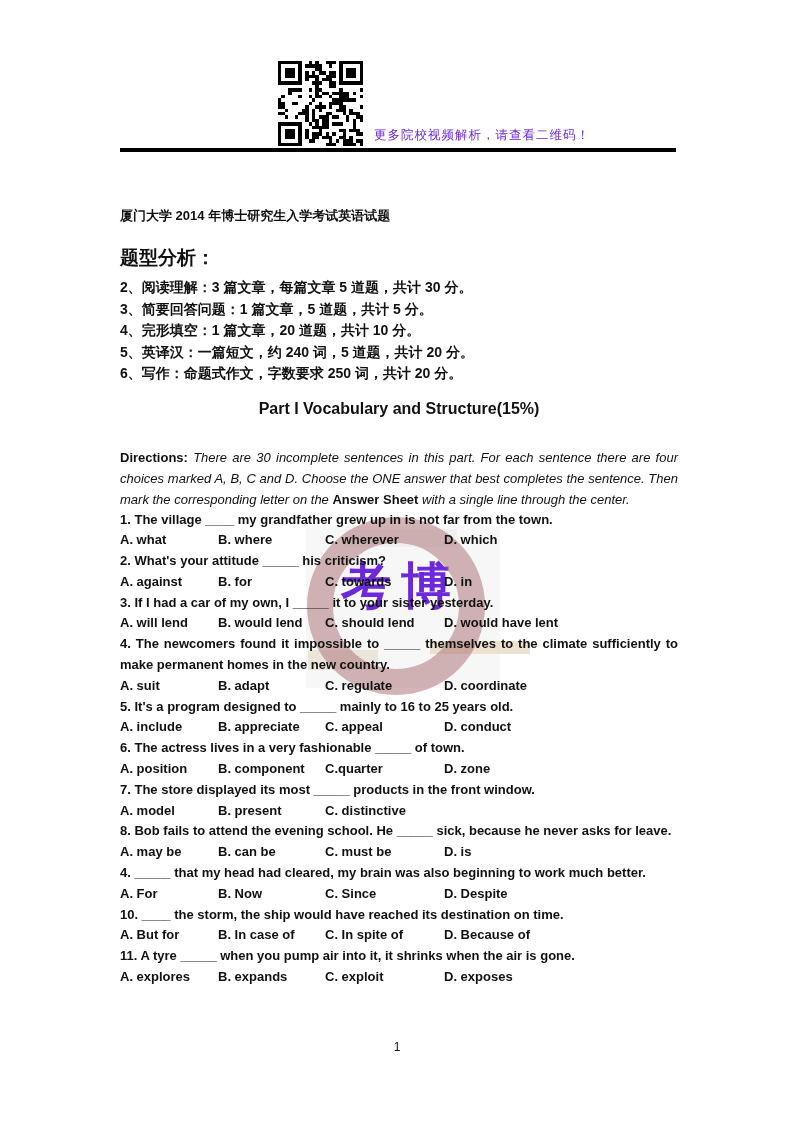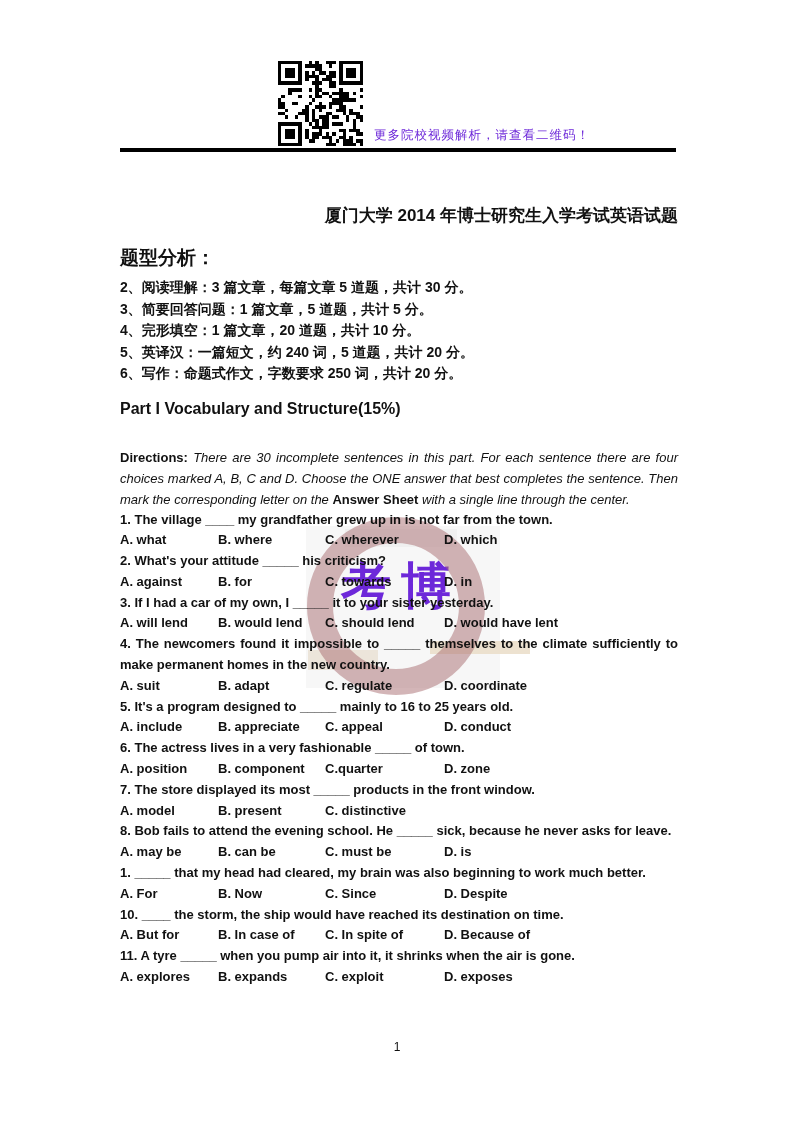--- a/index.html
+++ b/index.html
@@ -25,25 +25,25 @@
     position:absolute; left:341px; top:561px; font-size:50px; font-weight:bold;
     color:#d2d2d2; letter-spacing:10px; line-height:1; white-space:nowrap;
   }
   .wm-patch { position:absolute; }
   .wm-patch.p1 { left:345px; top:529px; width:112px; height:18px; background:#ededed; opacity:.7; }
   .wm-patch.p2 { left:308px; top:650px; width:70px;  height:20px; background:#e9e0d2; opacity:.8; }
   .wm-patch.p3 { left:430px; top:641px; width:100px; height:13px; background:#e8dbc4; opacity:.8; }
 
   
   .content { position:absolute; left:120px; top:196px; width:558px; z-index:2; }
-  .title { margin:8px 0 0; text-align:right; font-size:17px; font-weight:bold; line-height:24px; }
+  .title { margin:8px 0 0; text-align:left; font-size:13px; font-weight:bold; line-height:24px; }
   .analysis-heading { margin:17px 0 0; font-size:19px; font-weight:bold; line-height:26px; }
   .analysis-list { margin-top:6px; }
   .analysis-item { font-size:14px; font-weight:bold; line-height:21.5px; }
-  .part-heading { margin:12px 0 16px; font-size:16px; font-weight:bold; line-height:24px; }
+  .part-heading { margin:12px 0 16px; font-size:16px; font-weight:bold; line-height:24px;text-align:center; }
   .directions { margin:26px 0 0; font-size:13px; line-height:21px; text-align:justify; }
   .dir-label { font-weight:bold; font-style:normal; }
   .dir-body { font-style:italic; }
   .dir-answer { font-weight:bold; }
   .questions { margin-top:0; font-size:13px; font-weight:bold; line-height:20.8px; }
   .stem { text-align:justify; }
   .opts { display:flex; }
   .opt { white-space:nowrap; }
   .opt0 { width:98px; } .opt1 { width:107px; } .opt2 { width:119px; } .opt3 { flex:1; }
 
@@ -332,21 +332,21 @@
           <span class="opt opt1">B. present</span>
           <span class="opt opt2">C. distinctive</span>
         </div>
         <div class="stem">8. Bob fails to attend the evening school. He _____ sick, because he never asks for leave.</div>
         <div class="opts">
           <span class="opt opt0">A. may be</span>
           <span class="opt opt1">B. can be</span>
           <span class="opt opt2">C. must be</span>
           <span class="opt opt3">D. is</span>
         </div>
-        <div class="stem">1. _____ that my head had cleared, my brain was also beginning to work much better.</div>
+        <div class="stem">4. _____ that my head had cleared, my brain was also beginning to work much better.</div>
         <div class="opts">
           <span class="opt opt0">A. For</span>
           <span class="opt opt1">B. Now</span>
           <span class="opt opt2">C. Since</span>
           <span class="opt opt3">D. Despite</span>
         </div>
         <div class="stem">10. ____ the storm, the ship would have reached its destination on time.</div>
         <div class="opts">
           <span class="opt opt0">A. But for</span>
           <span class="opt opt1">B. In case of</span>

